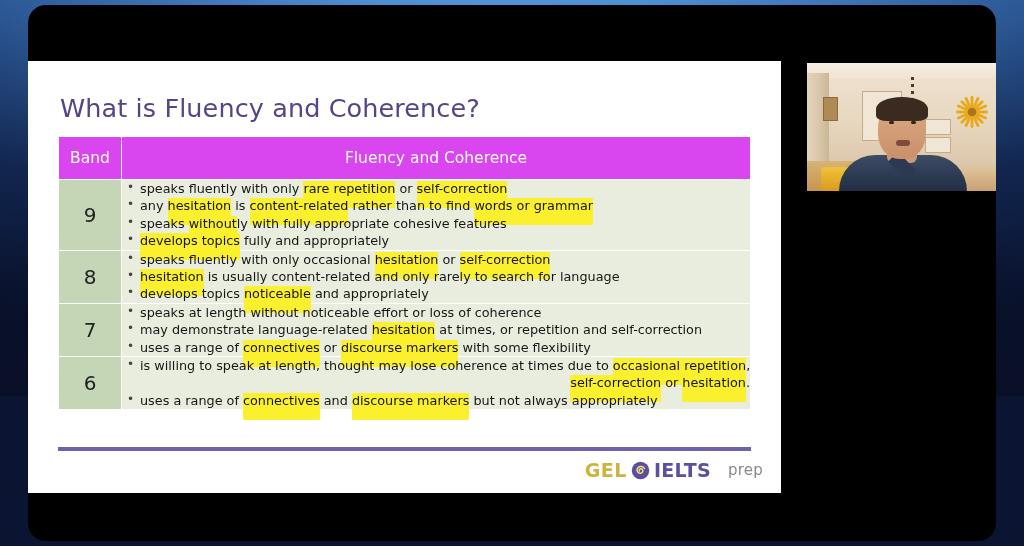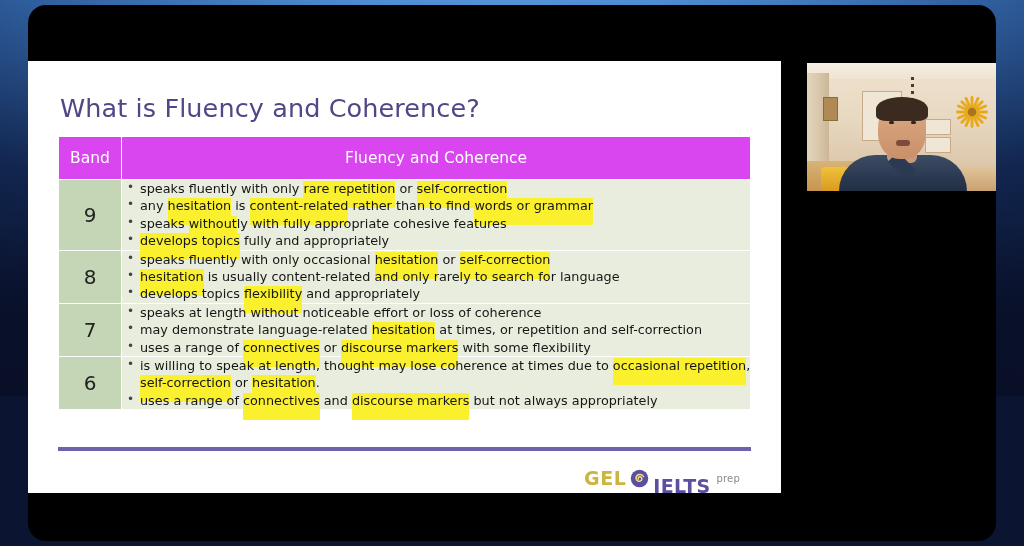--- a/index.html
+++ b/index.html
@@ -68,45 +68,45 @@
   .cell-desc ul{margin:0;padding:0;list-style:none;}
   .cell-desc li{
     position:relative;padding-left:18px;margin:0;
     white-space:nowrap;
   }
   .cell-desc li::before{
     content:"\2022";position:absolute;left:5px;top:-1px;
     color:#444;font-size:12px;
   }
   .cell-desc li.nobullet::before{content:"";}
-  .cell-desc li.nobullet{padding-left:18px;}
+  .cell-desc li.nobullet{padding-left:18px;text-align:right;}
 
   mark{
     background:#fbf02e;color:inherit;padding:0 0 12px 0;
     border-radius:1px;
   }
 
   
   .footer-rule{
     position:absolute;left:30px;top:386px;width:693px;height:4px;
     background:#6f62ad;
   }
   .logo{
-    position:absolute;right:41px;top:398px;
+    position:absolute;right:18px;top:398px;
     display:flex;align-items:center;gap:4px;
   }
   .logo .gel{
     font-size:19px;font-weight:700;color:#cbb53e;letter-spacing:0.5px;
   }
   .logo .swirl{display:inline-block;width:19px;height:19px;}
   .logo .ielts{
-    font-size:19px;font-weight:700;color:#5b4fa0;letter-spacing:0.3px;margin-top:16px;
+    font-size:19px;font-weight:700;color:#5b4fa0;letter-spacing:0.3px;
   }
   .logo .prep{
-    font-size:10px;color:#8a8a8a;letter-spacing:0.2px;margin-left:2px;
+    font-size:15px;color:#8a8a8a;letter-spacing:0.2px;margin-left:13px;
   }
 
   
   .webcam{
     position:absolute;left:779px;top:58px;width:189px;height:128px;
     overflow:hidden;background:#2a1d12;
   }
   .cam-wall{
     position:absolute;inset:0;
     background:linear-gradient(180deg,#efe2cf 0%,#e8d9c2 42%,#ddc8ad 78%,#caa77f 100%);
@@ -217,21 +217,21 @@
                   <li><mark>develops topics</mark> fully and appropriately</li>
                 </ul>
               </td>
             </tr>
             <tr>
               <td class="cell-band">8</td>
               <td class="cell-desc">
                 <ul>
                   <li>speaks fluently with only occasional <mark>hesitation</mark> or <mark>self-correction</mark></li>
                   <li><mark>hesitation</mark> is usually content-related and only rarely to search for language</li>
-                  <li>develops topics <mark>flexibility</mark> and appropriately</li>
+                  <li>develops topics <mark>noticeable</mark> and appropriately</li>
                 </ul>
               </td>
             </tr>
             <tr>
               <td class="cell-band">7</td>
               <td class="cell-desc">
                 <ul>
                   <li>speaks at length without noticeable effort or loss of coherence</li>
                   <li>may demonstrate language-related <mark>hesitation</mark> at times, or repetition and self-correction</li>
                   <li>uses a range of <mark>connectives</mark> or <mark>discourse markers</mark> with some flexibility</li>

